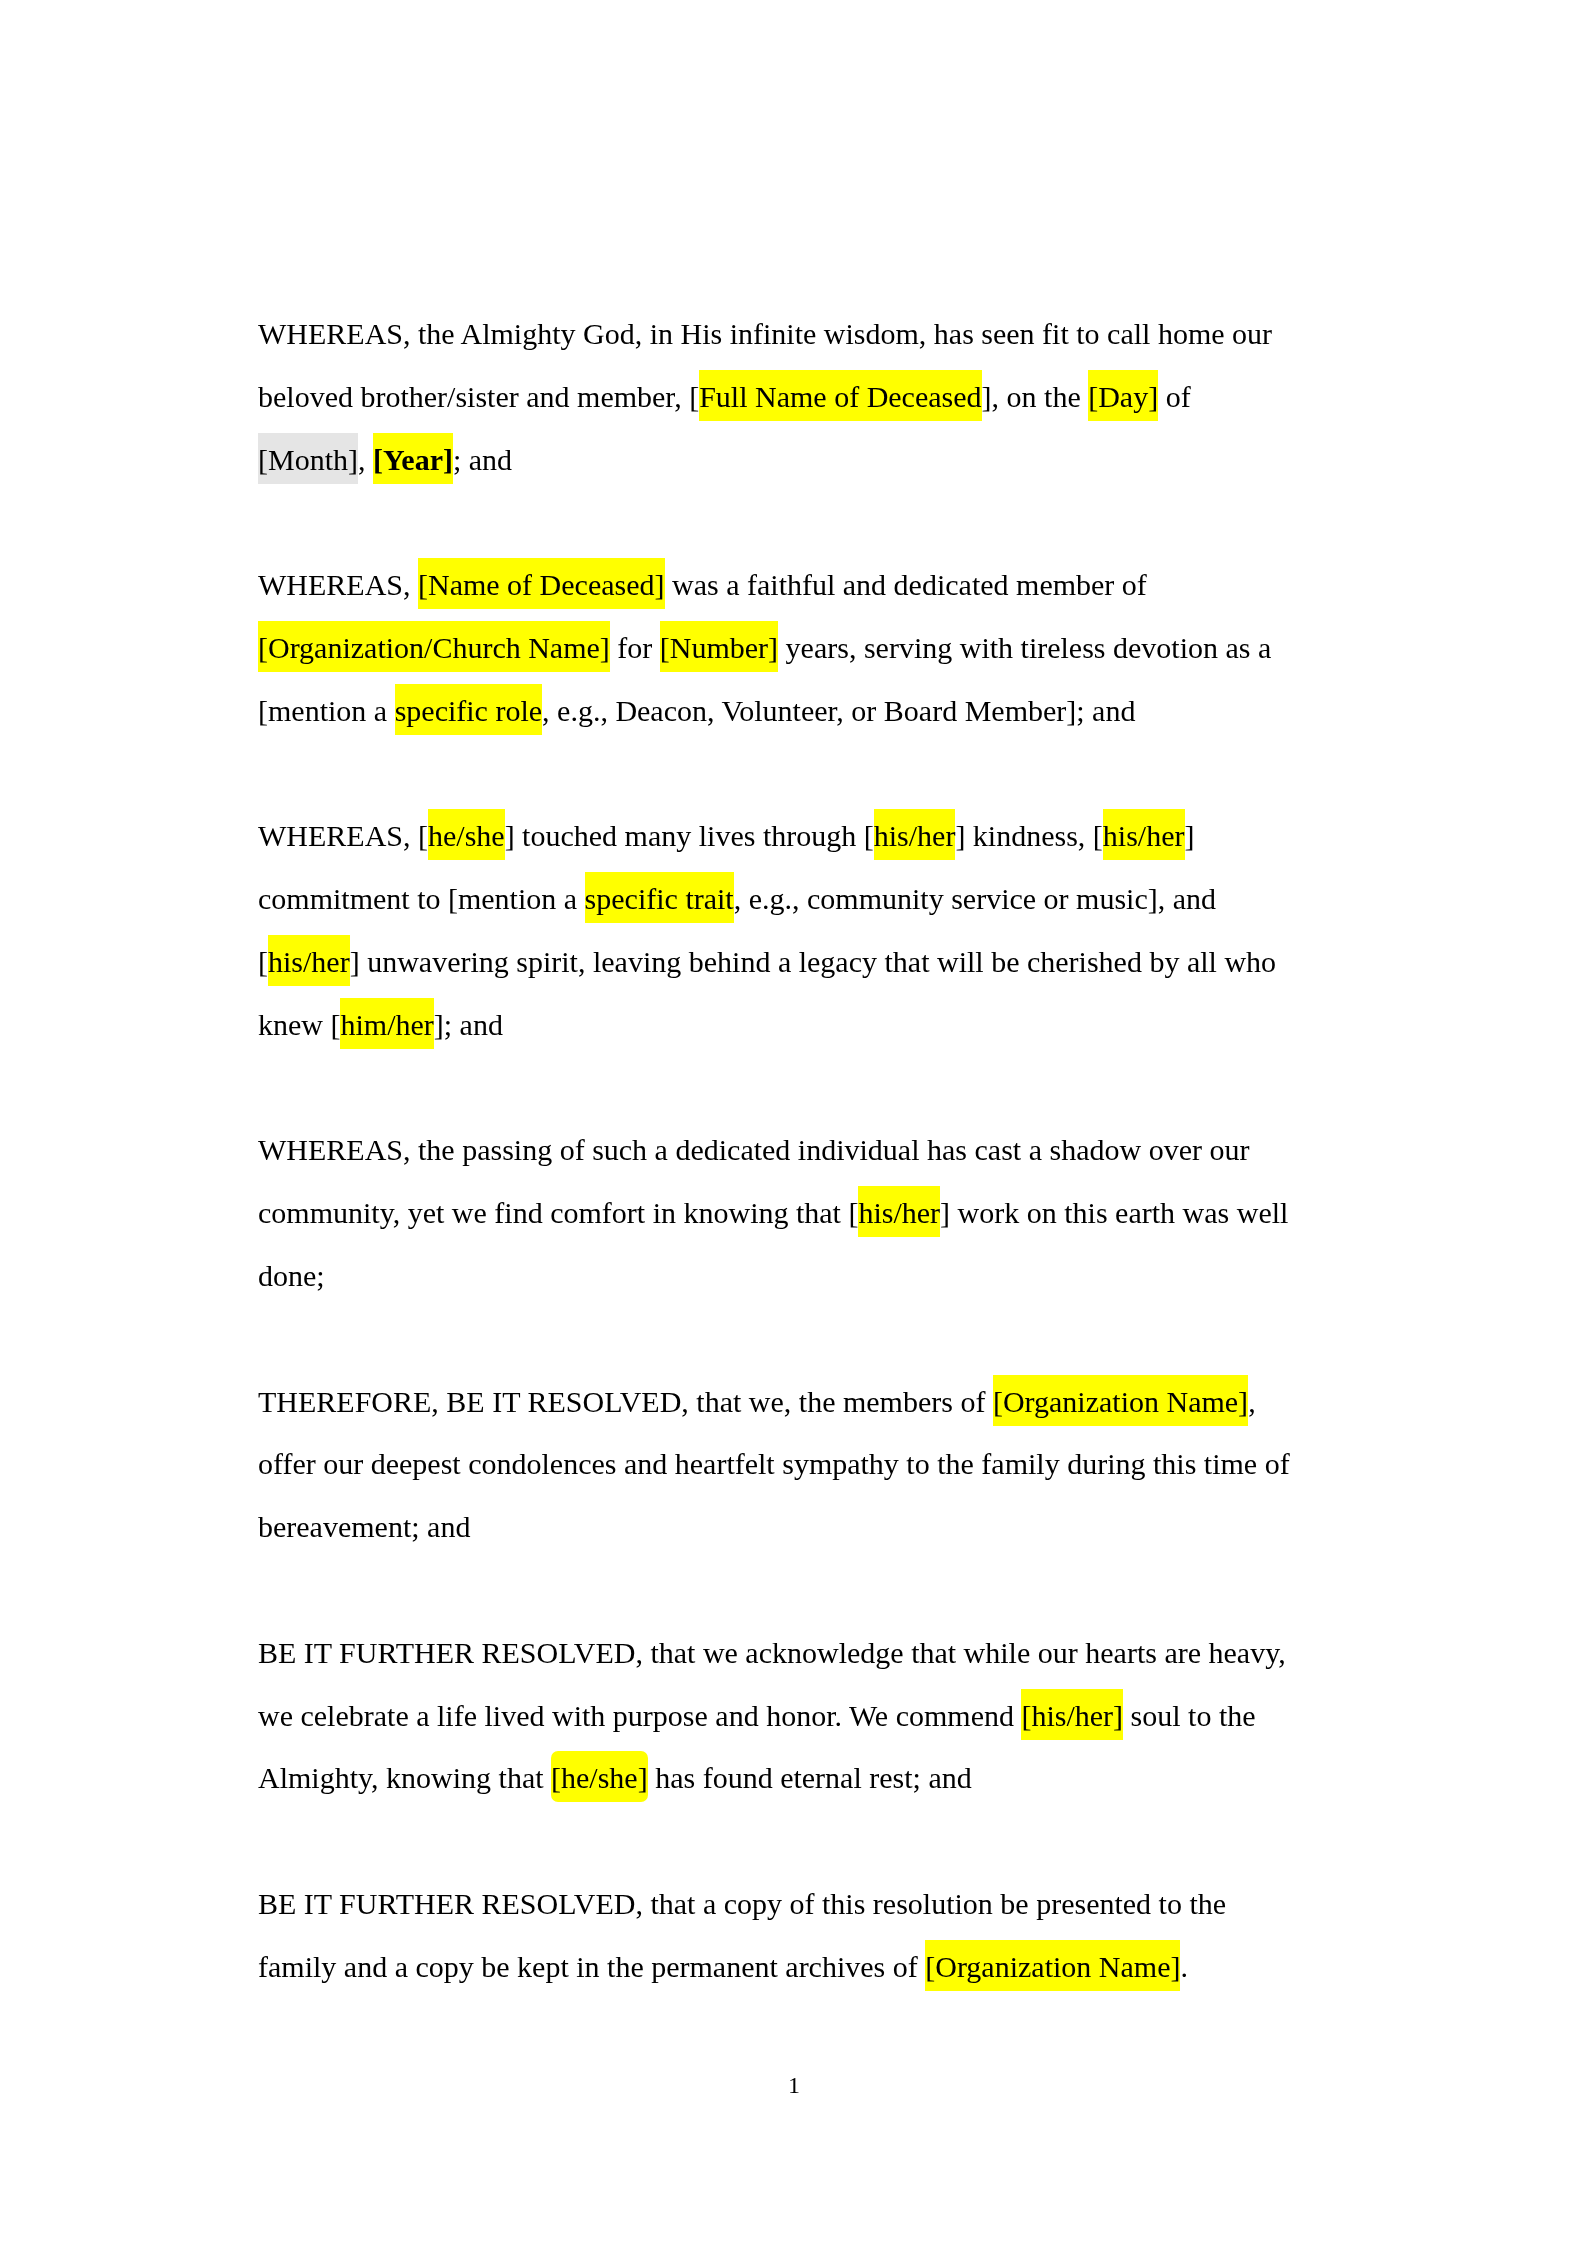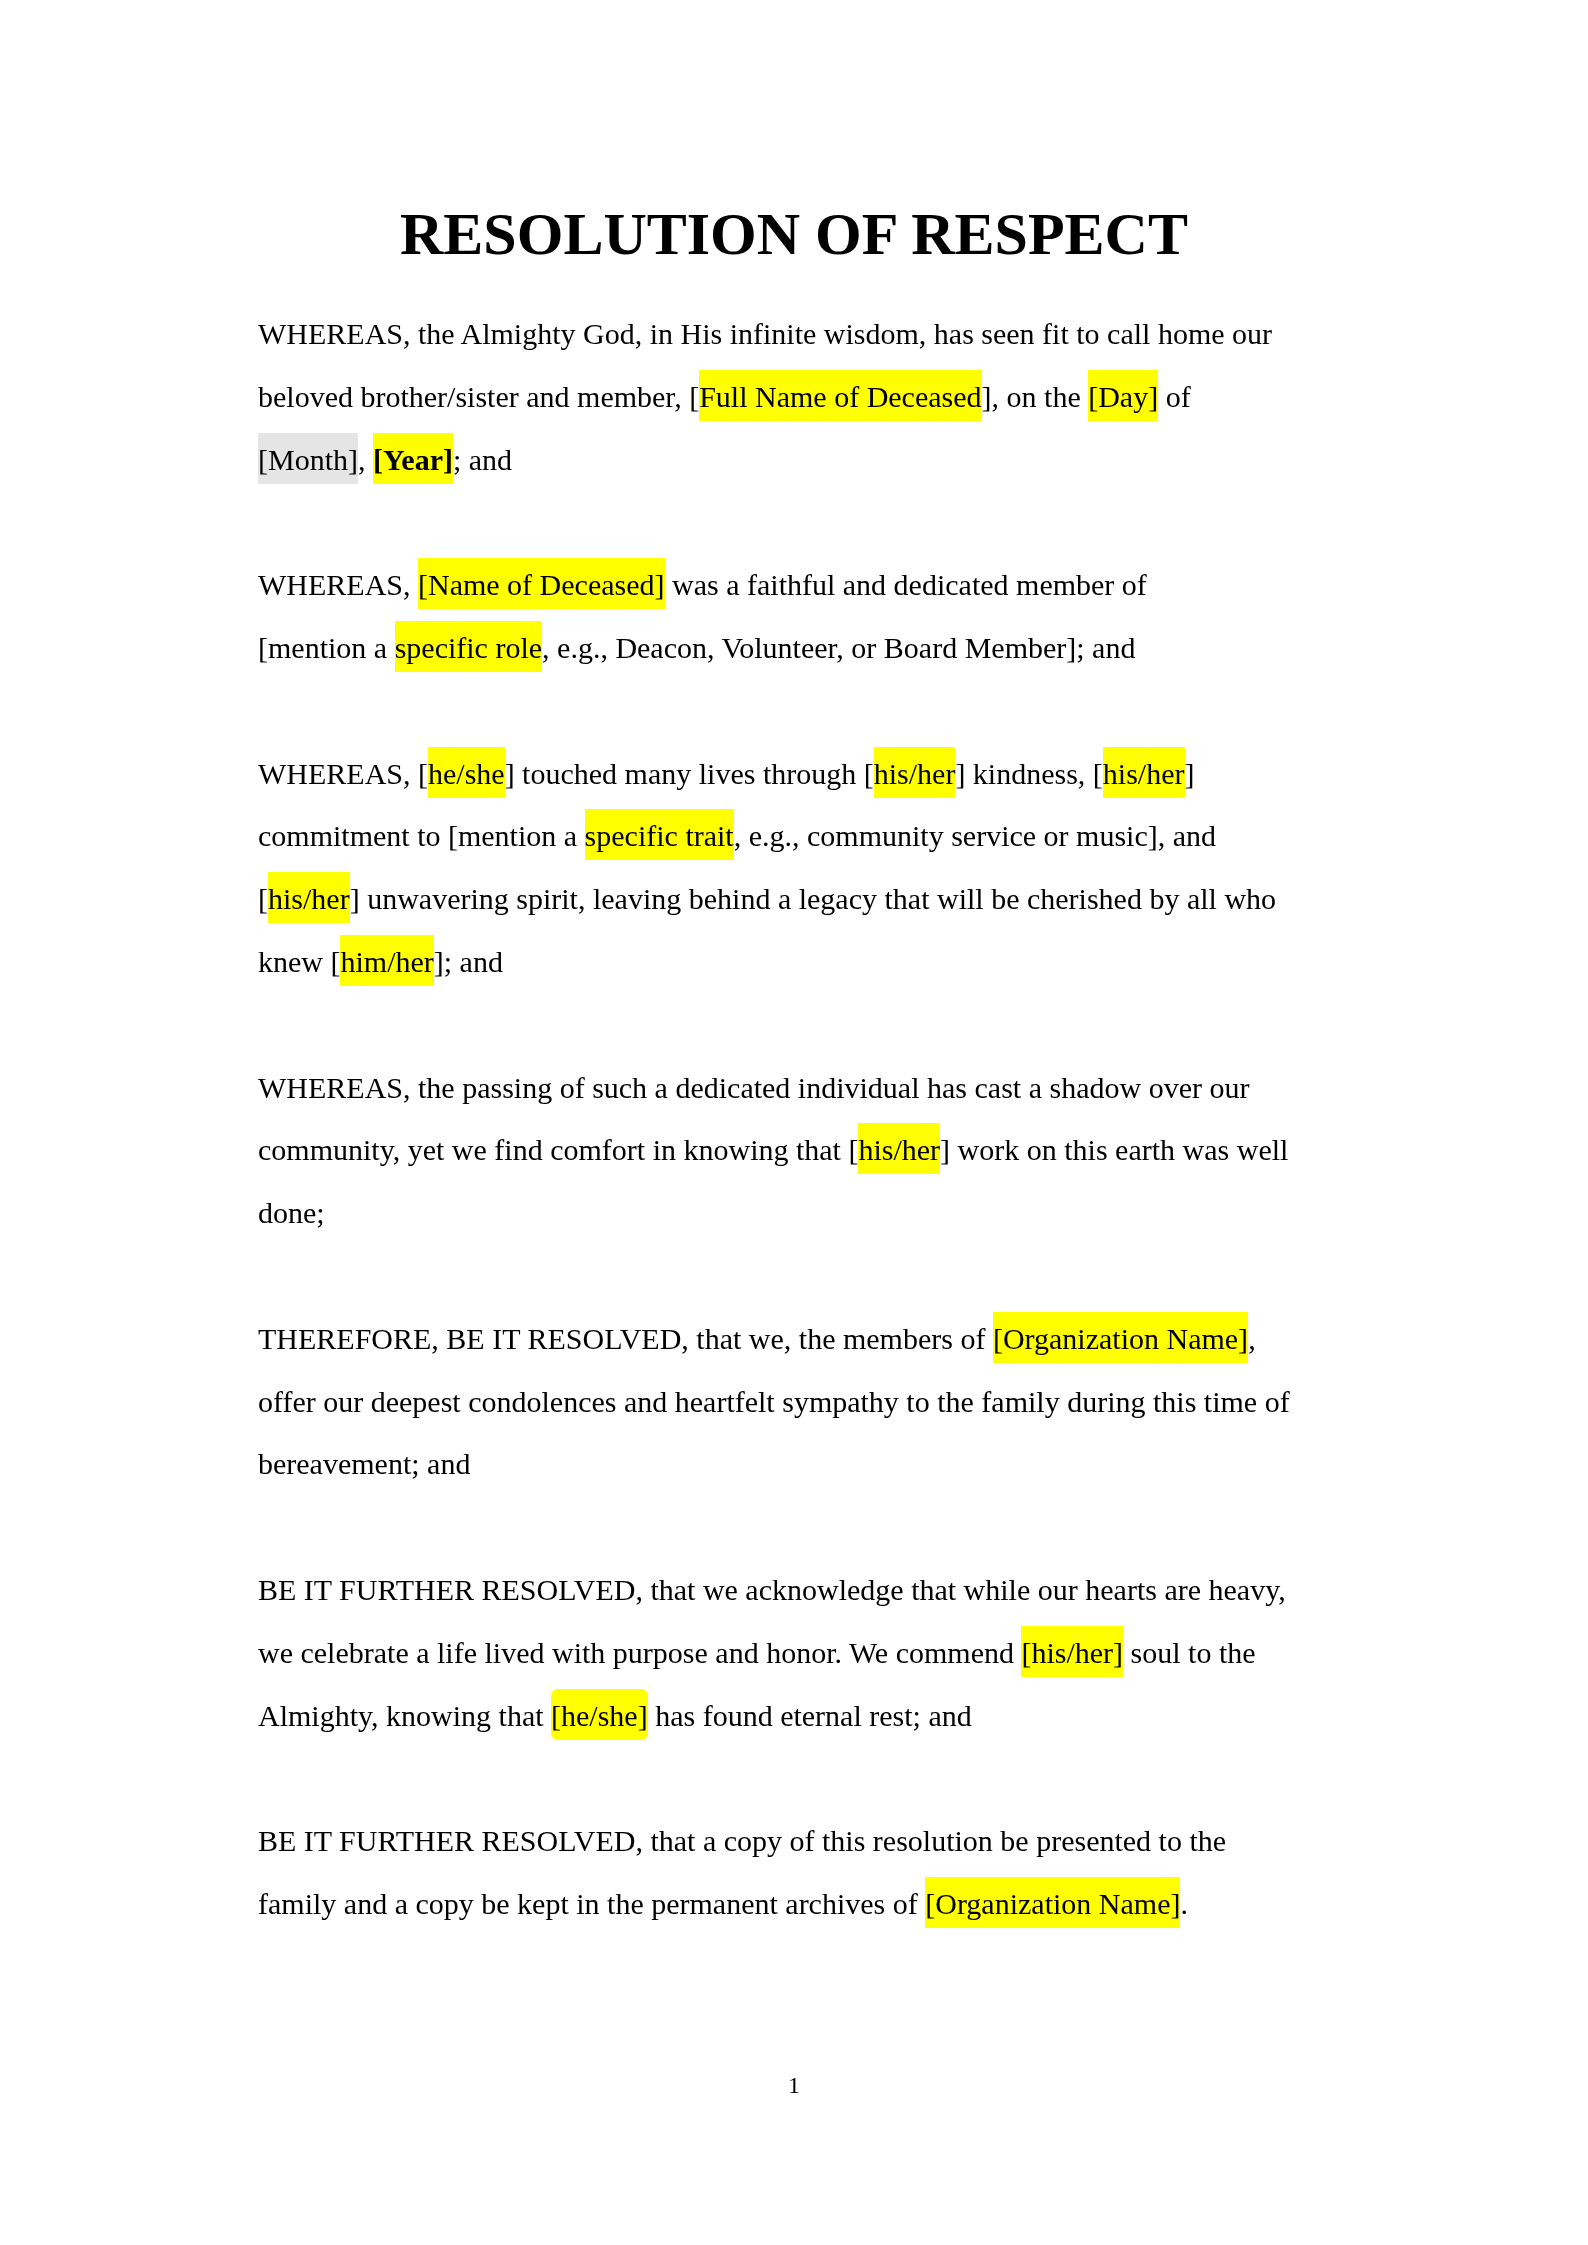--- a/index.html
+++ b/index.html
@@ -9,29 +9,29 @@
   .body { position: absolute; left: 258px; top: 303px; width: 1110px; font-size: 30px; line-height: 62.8px; }
   .para { margin: 0 0 62.8px 0; white-space: nowrap; }
   .line { display: block; height: 62.8px; }
   .hl { background: #ffff00; padding: 10px 0 8px 0; }
   .pagenum { position: absolute; left: 0; width: 1588px; top: 2070px; text-align: center; font-size: 24px; line-height: 30px; }
 </style>
 </head>
 <body>
 
 <div class="page">
-  <div class="title">RESOLUTION OF RESPECT</div>
   <div class="body" id="doc-body">
       <div class="para">
         <span class="line"><span>WHEREAS, the Almighty God, in His infinite wisdom, has seen fit to call home our</span></span>
         <span class="line"><span>beloved brother/sister and member, [</span><span class="hl" style="background: rgb(255, 255, 0);">Full Name of Deceased</span><span>], on the </span><span class="hl" style="background: rgb(255, 255, 0);">[Day]</span><span> of</span></span>
         <span class="line"><span class="hl" style="background: #e5e5e5;">[Month]</span><span>, </span><span class="hl" style="background: rgb(255, 255, 0); font-weight: bold;">[Year]</span><span>; and</span></span>
       </div>
       <div class="para">
         <span class="line"><span>WHEREAS, </span><span class="hl" style="background: rgb(255, 255, 0);">[Name of Deceased]</span><span> was a faithful and dedicated member of</span></span>
+        <span class="line"><span class="hl" style="background: rgb(255, 255, 0);">[Organization/Church Name]</span><span> for </span><span class="hl" style="background: rgb(255, 255, 0);">[Number]</span><span> years, serving with tireless devotion as a</span></span>
         <span class="line"><span>[mention a </span><span class="hl" style="background: rgb(255, 255, 0);">specific role</span><span>, e.g., Deacon, Volunteer, or Board Member]; and</span></span>
       </div>
       <div class="para">
         <span class="line"><span>WHEREAS, [</span><span class="hl" style="background: rgb(255, 255, 0);">he/she</span><span>] touched many lives through [</span><span class="hl" style="background: rgb(255, 255, 0);">his/her</span><span>] kindness, [</span><span class="hl" style="background: rgb(255, 255, 0);">his/her</span><span>]</span></span>
         <span class="line"><span>commitment to [mention a </span><span class="hl" style="background: rgb(255, 255, 0);">specific trait</span><span>, e.g., community service or music], and</span></span>
         <span class="line"><span>[</span><span class="hl" style="background: rgb(255, 255, 0);">his/her</span><span>] unwavering spirit, leaving behind a legacy that will be cherished by all who</span></span>
         <span class="line"><span>knew [</span><span class="hl" style="background: rgb(255, 255, 0);">him/her</span><span>]; and</span></span>
       </div>
       <div class="para">
         <span class="line"><span>WHEREAS, the passing of such a dedicated individual has cast a shadow over our</span></span>

